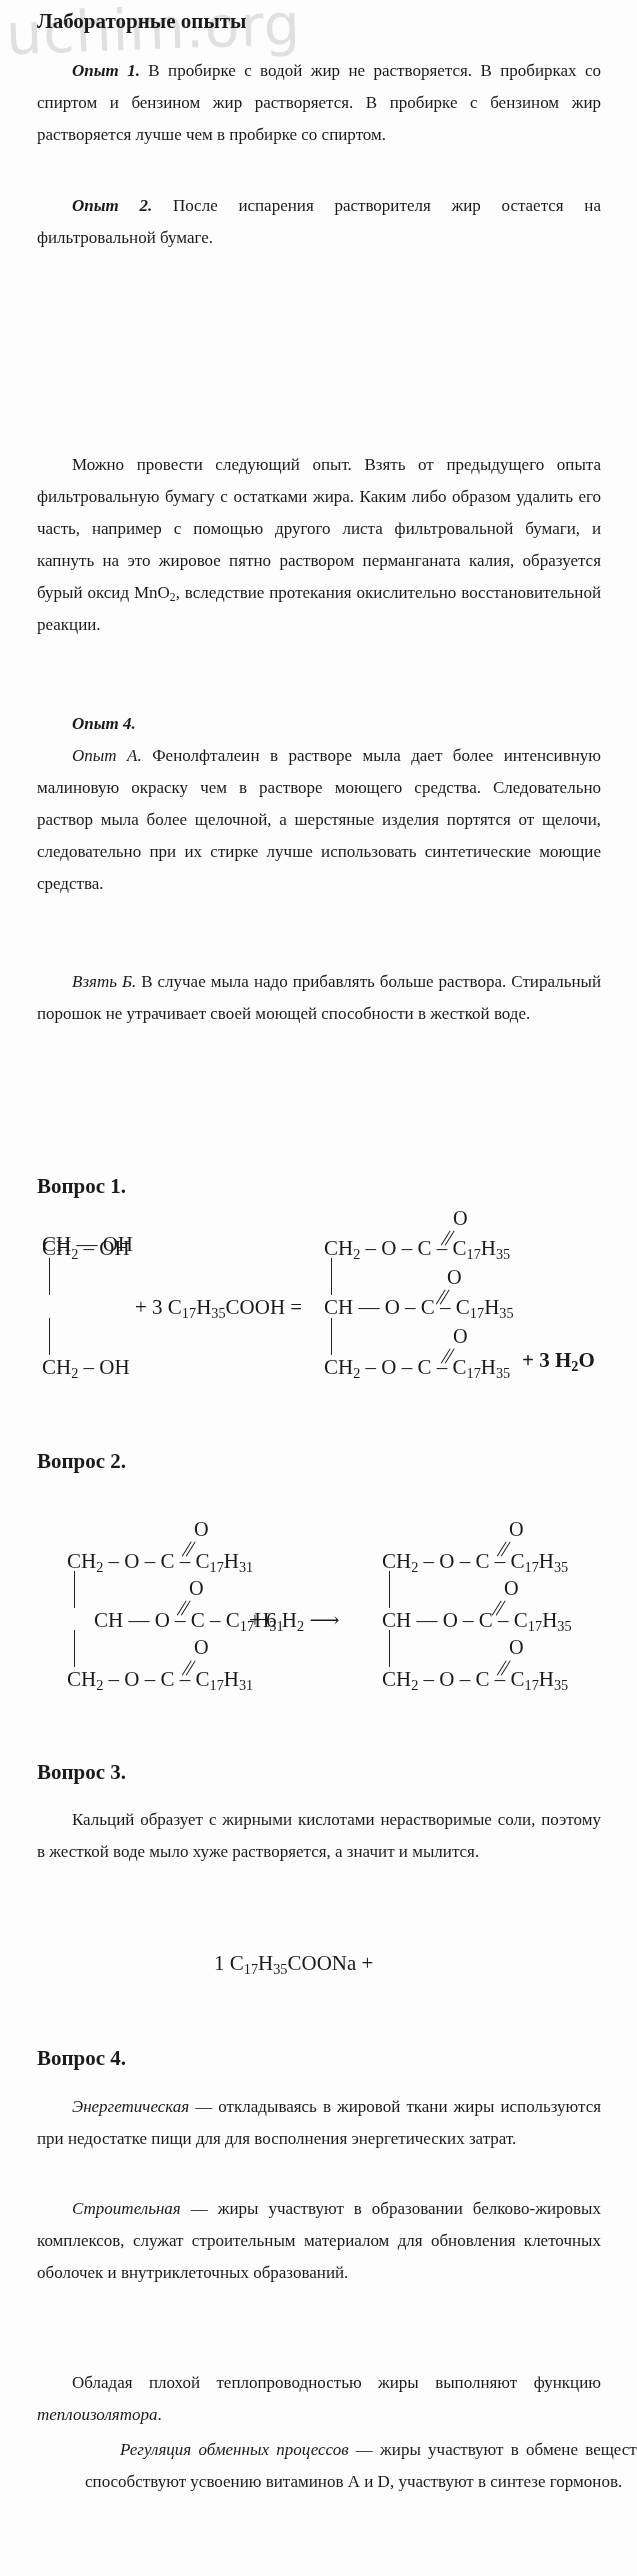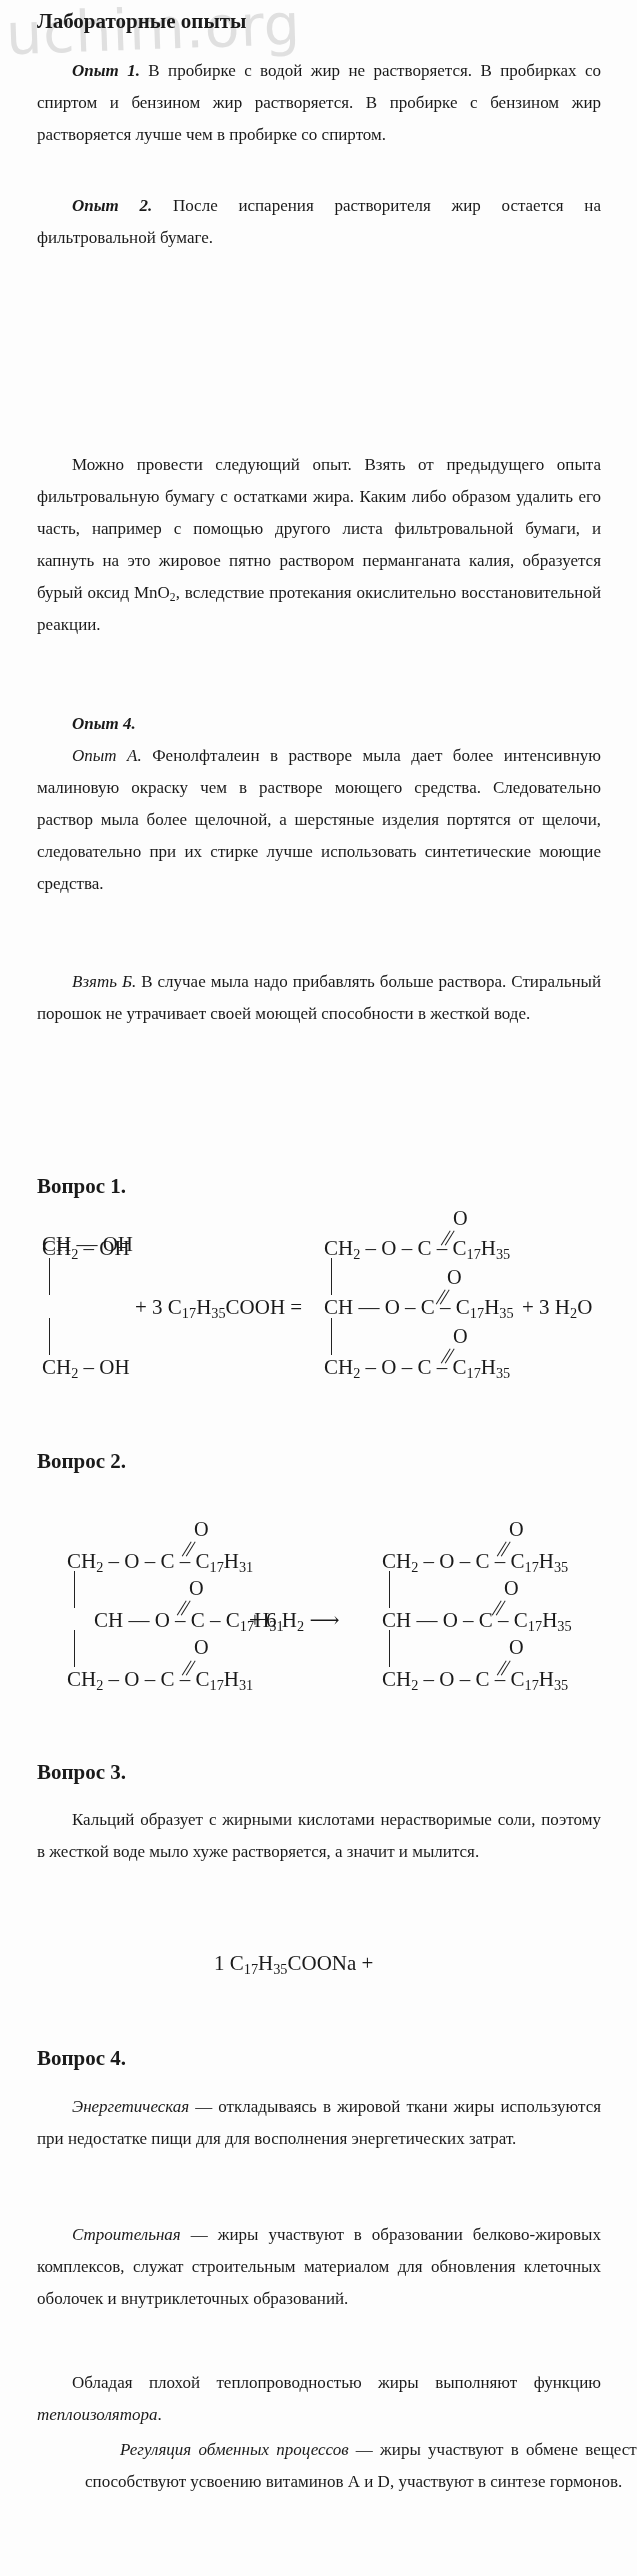--- a/index.html
+++ b/index.html
@@ -82,21 +82,21 @@
 
     <div class="oxy" style="left:447px; top:1266px;">O</div>
     <div class="dbl" style="left:436px; top:1287px;"></div>
     <div class="chem" style="left:324px; top:1295px;"><span>CH — O – C – C</span><sub>17</sub><span>H</span><sub>35</sub></div>
     <div class="vline" style="left:331px; top:1318px; height:37px;"></div>
 
     <div class="oxy" style="left:453px; top:1325px;">O</div>
     <div class="dbl" style="left:441px; top:1346px;"></div>
     <div class="chem" style="left:324px; top:1355px;"><span>CH</span><sub>2</sub><span> – O – C – C</span><sub>17</sub><span>H</span><sub>35</sub></div>
 
-    <div class="chem" style="left:522px; top:1295px;"><span>+  3 H</span><sub>2</sub><span>O</span></div>
+    <div class="chem" style="left:522px; top:1348px;font-weight:bold;"><span>+  3 H</span><sub>2</sub><span>O</span></div>
   </div>
 
   <div class="h" style="top:1449px;">Вопрос 2.</div>
 
   <div>
 
     <div class="oxy" style="left:194px; top:1518px;">O</div>
     <div class="dbl" style="left:182px; top:1539px;"></div>
     <div class="chem" style="left:67px; top:1549px;"><span>CH</span><sub>2</sub><span> – O – C – C</span><sub>17</sub><span>H</span><sub>31</sub></div>
     <div class="vline" style="left:74px; top:1571px; height:37px;"></div>
@@ -131,21 +131,21 @@
   <div class="p indent" style="top:1804px;">Кальций образует с жирными кислотами нерастворимые соли, поэтому в жесткой воде мыло хуже растворяется, а значит и мылится.</div>
 
   <div class="eq" style="left:214px; top:1951px;"><span>1 C</span><sub>17</sub><span>H</span><sub>35</sub><span>COONa +</span></div>
 
   <div class="h" style="top:2046px;">Вопрос 4.</div>
 
   <div class="p indent" style="top:2091px;">
     <span class="lbl-i">Энергетическая</span><span> — откладываясь в жировой ткани жиры используются при недостатке пищи для для восполнения энергетических затрат.</span>
   </div>
 
-  <div class="p indent" style="top:2193px;margin-top:26px;">
+  <div class="p indent" style="top:2193px;">
     <span class="lbl-i">Строительная</span><span> — жиры участвуют в образовании белково-жировых комплексов, служат строительным материалом для обновления клеточных оболочек и внутриклеточных образований.</span>
   </div>
 
   <div class="p indent" style="top:2367px;">
     <span>Обладая плохой теплопроводностью жиры выполняют функцию </span><span class="lbl-i">теплоизолятора</span><span>.</span>
   </div>
 
   <div class="p indent" style="top:2434px;margin-left:48px;">
     <span class="lbl-i">Регуляция обменных процессов</span><span> — жиры участвуют в обмене веществ, способствуют усвоению витаминов А и D, участвуют в синтезе гормонов.</span>
   </div>

